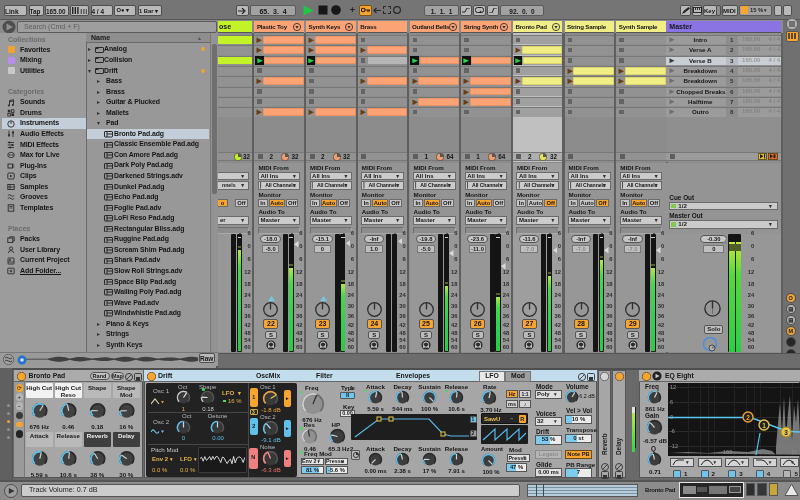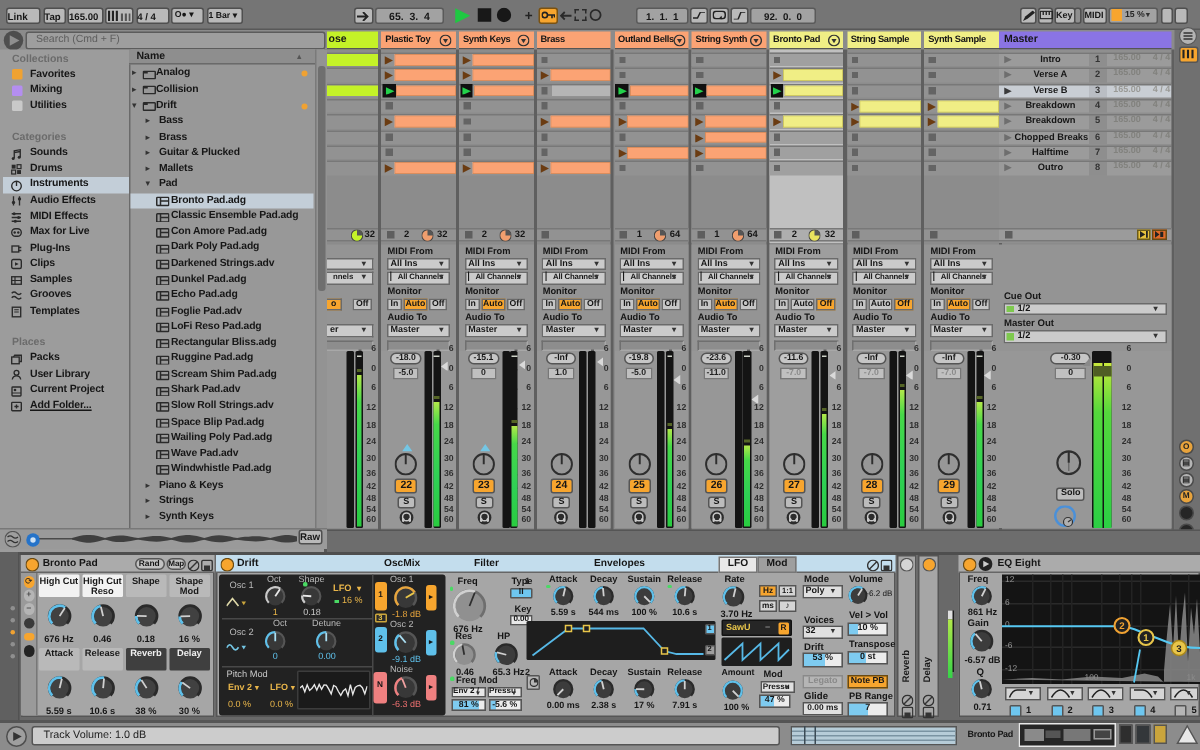--- a/index.html
+++ b/index.html
@@ -2039,21 +2039,21 @@
   </svg>
 <div style="left:791.0px;top:457.5px;width:7px;height:9.5px;font-size:5px;line-height:9.5px;text-align:left;font-weight:700;color:#333;white-space:nowrap;">▾</div>
 <div style="left:783.4px;top:469.5px;width:8px;height:8px;background:#b5b5b5;border:1px solid #555;border-radius:1px"></div>
 <div style="left:794.4px;top:469.5px;width:8px;height:8px;font-size:6.2px;line-height:8px;text-align:left;font-weight:700;color:#161616;white-space:nowrap;">5</div>
 <div style="left:0px;top:480px;width:800px;height:20px;background:#8c8c8c;border-top:2px solid #555"></div>
 <svg style="position:absolute;left:4px;top:483.5px;" width="14" height="14" viewBox="0 0 14 14">
     <circle cx="7" cy="7" r="6.5" fill="#9e9e9e" stroke="#4e4e4e" stroke-width="1"></circle>
     <path d="M4.8 4 L10.5 7 L4.8 10 Z" fill="#333"></path>
   </svg>
 <div style="left:21px;top:483.5px;width:499px;height:13px;background:#cccccc;border:1px solid #555;border-radius:2px"></div>
-<div style="left:29px;top:485px;width:200px;height:10px;font-size:7.2px;line-height:10px;text-align:left;font-weight:400;color:#222;white-space:nowrap;">Track Volume: 1.0 dB</div>
+<div style="left:29px;top:485px;width:200px;height:10px;font-size:7.2px;line-height:10px;text-align:left;font-weight:400;color:#222;white-space:nowrap;">Track Volume: 0.7 dB</div>
 <div style="left:527px;top:483.5px;width:111px;height:13px;background:#b6ccd8;border:1px solid #555"></div>
 <div style="left:528px;top:486.5px;width:109px;height:1px;background:#7a93a2"></div>
 <div style="left:528px;top:489.5px;width:109px;height:1px;background:#7a93a2"></div>
 <div style="left:528px;top:492.5px;width:109px;height:1px;background:#7a93a2"></div>
 <div style="left:536px;top:484px;width:1px;height:12px;background:#3a4a55"></div>
 <div style="left:543px;top:484px;width:1px;height:12px;background:#3a4a55"></div>
 <div style="left:645px;top:484.5px;width:33px;height:11px;font-size:6px;line-height:11px;text-align:left;font-weight:700;color:#161616;white-space:nowrap;letter-spacing:-0.2px">Bronto Pad</div>
 <div style="left:679px;top:482px;width:65px;height:15.5px;background:#262626;border:1.5px solid #e8e8e8"></div>
 <div style="left:683px;top:485.5px;width:13px;height:8px;background:#8a8a8a"></div>
 <div style="left:697px;top:487px;width:10px;height:5px;background:#555"></div>

